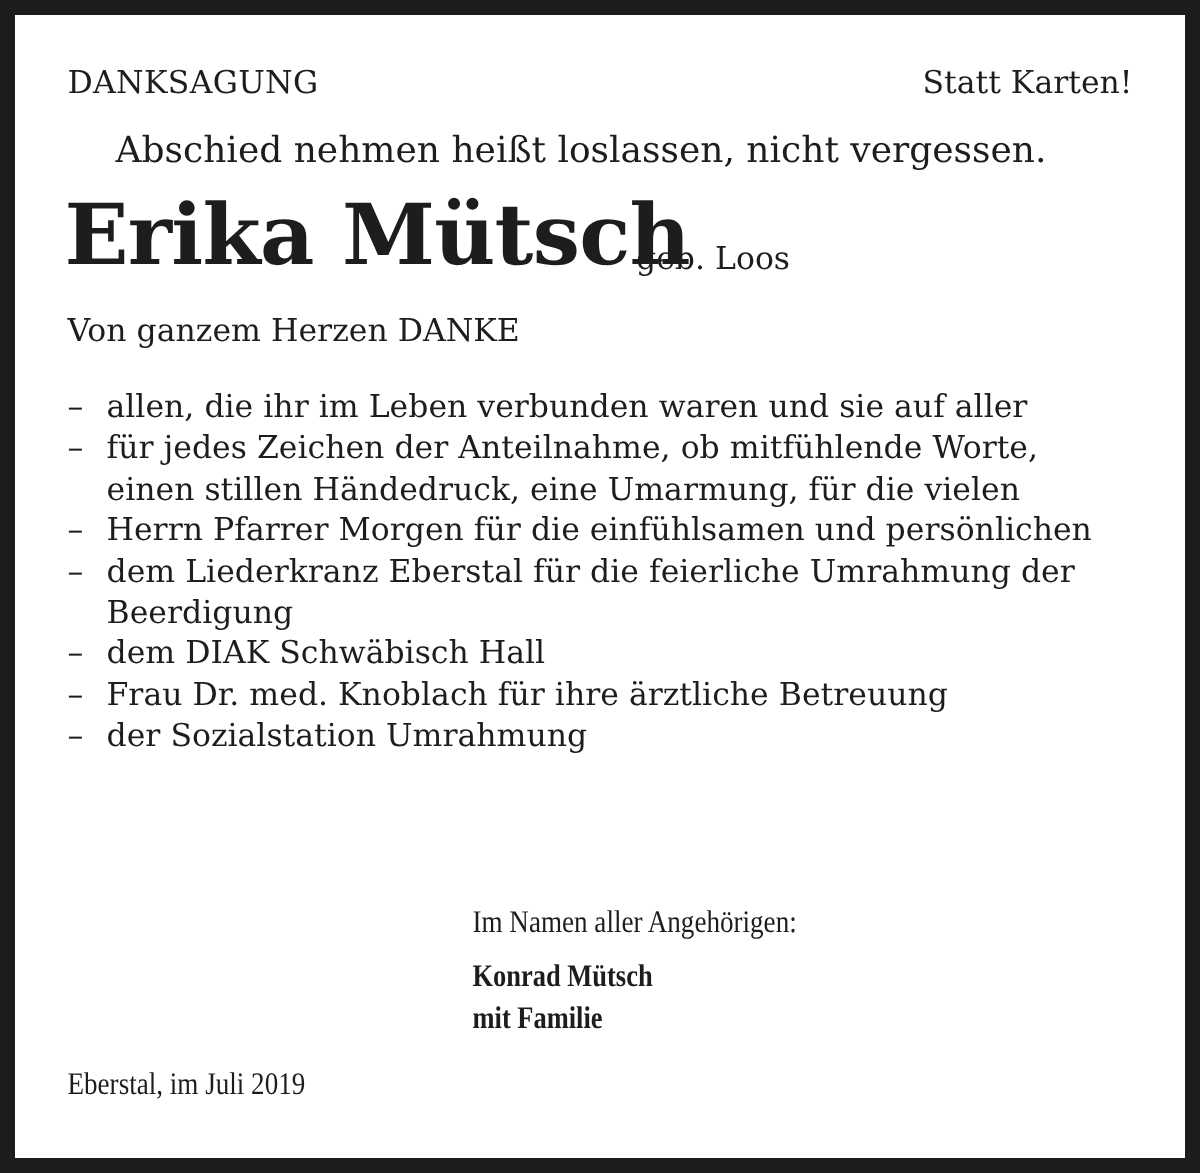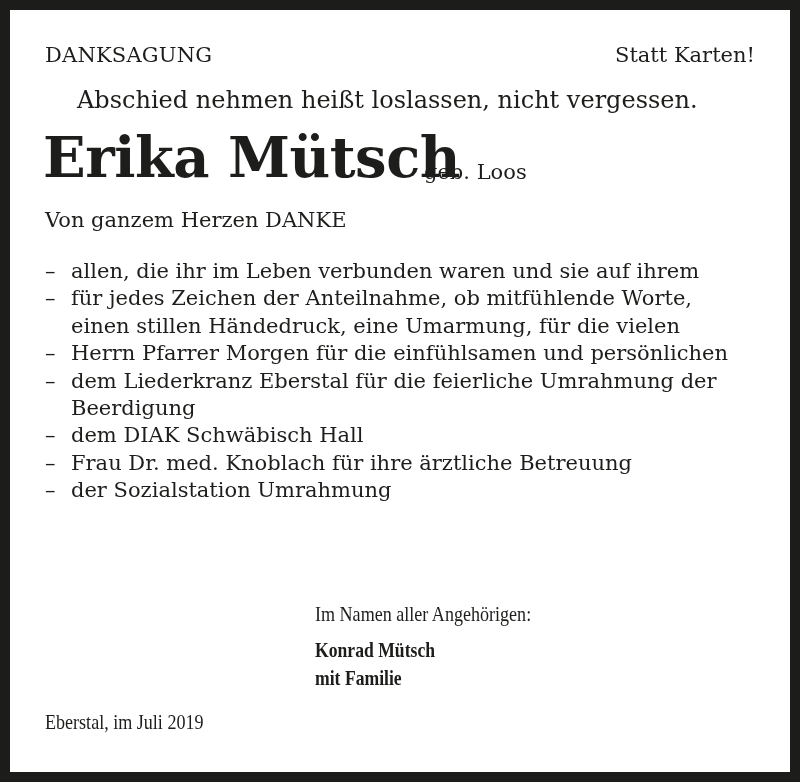--- a/index.html
+++ b/index.html
@@ -32,21 +32,21 @@
   <div class="ln header-left">DANKSAGUNG</div>
   <div class="ln header-right">Statt Karten!</div>
   <div class="ln motto">Abschied nehmen heißt loslassen, nicht vergessen.</div>
   <div class="ln name">Erika Mütsch</div>
   <div class="ln maiden">geb. Loos</div>
   <div class="ln thanks-intro">Von ganzem Herzen DANKE</div>
 
   <ul class="list">
     <li>
       <span class="dash">–</span>
-      <div>allen, die ihr im Leben verbunden waren und sie auf ihrem</div>
+      <div>allen, die ihr im Leben verbunden waren und sie auf aller</div>
     </li>
     <li>
       <span class="dash">–</span>
       <div>für jedes Zeichen der Anteilnahme, ob mitfühlende Worte,</div>
       <div>einen stillen Händedruck, eine Umarmung, für die vielen</div>
     </li>
     <li>
       <span class="dash">–</span>
       <div>Herrn Pfarrer Morgen für die einfühlsamen und persönlichen</div>
     </li>

